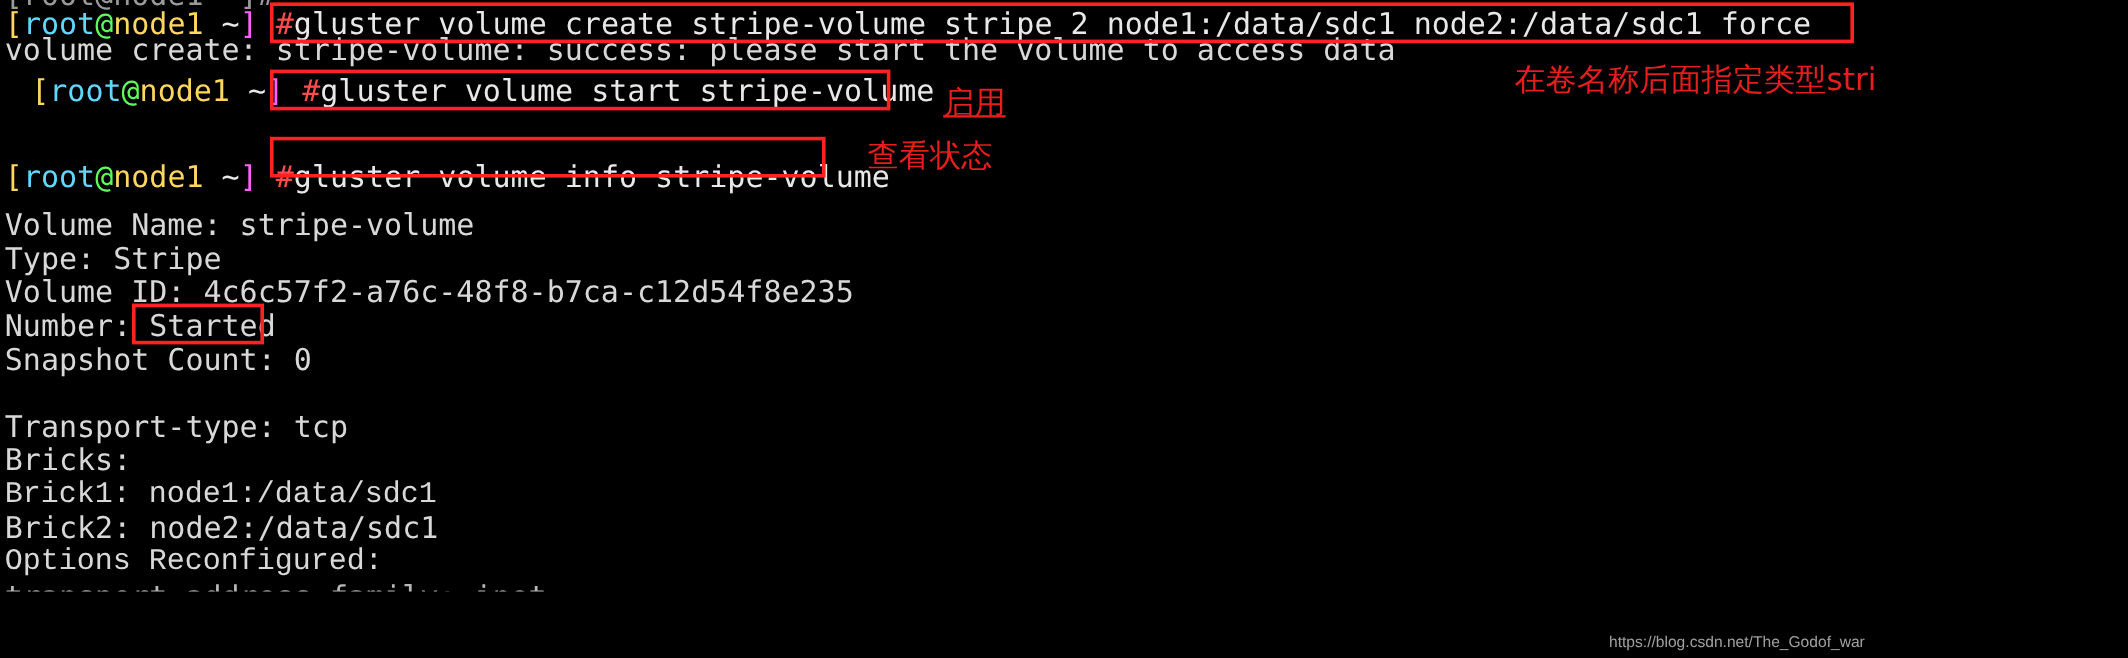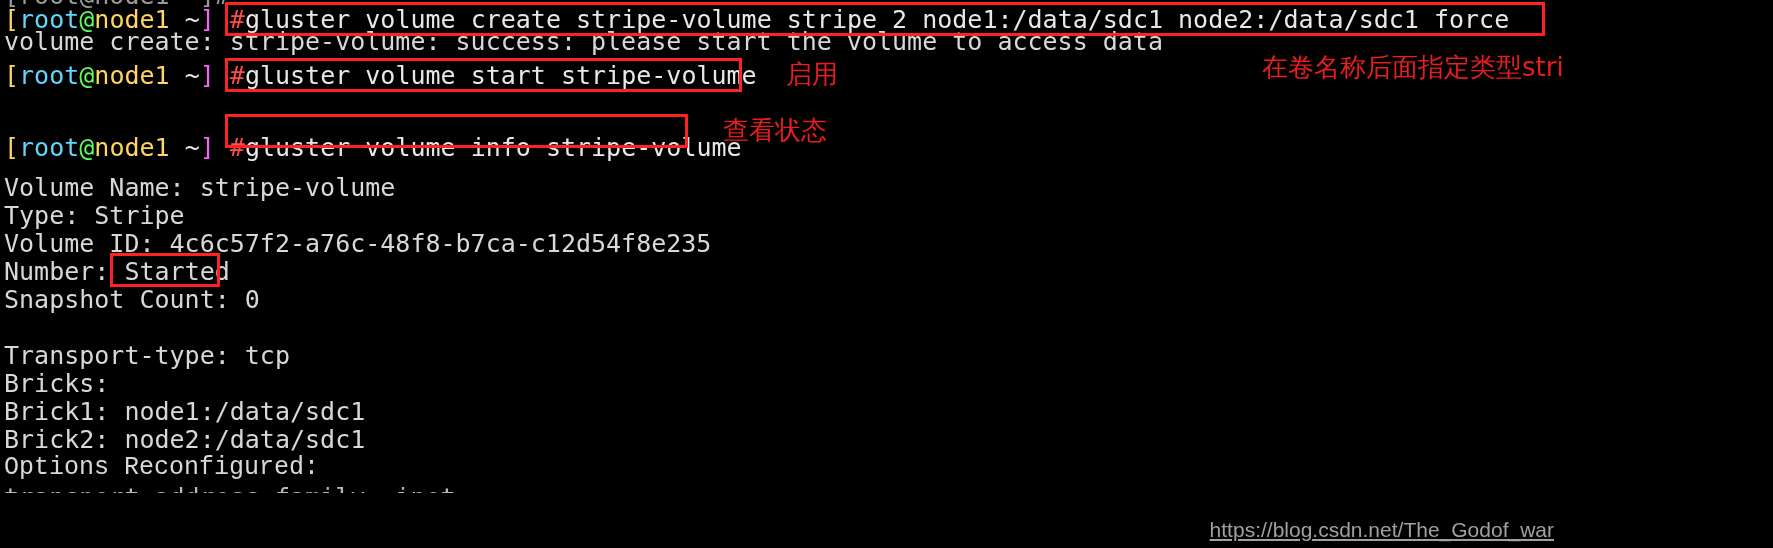--- a/index.html
+++ b/index.html
@@ -56,23 +56,22 @@
     line-height: 30px;
     white-space: pre;
     font-weight: 500;
   }
   .watermark {
     position: absolute;
     right: 8px;
     bottom: 6px;
     color: #a0a0a0;
     font-family: "Liberation Sans", "DejaVu Sans", sans-serif;
-    font-size: 21px;
+    font-size: 13px;
     white-space: pre;
-    text-decoration: underline;
   }
   .topcut {
     position: absolute;
     left: 4px;
     top: -18px;
     font-size: 25px;
     line-height: 28px;
     color: #9a9a9a;
     white-space: pre;
     font-family: "DejaVu Sans Mono", "Liberation Mono", monospace;
@@ -91,44 +90,44 @@
 <body>
 
 <div id="terminal">
 
   <div class="topcut">[root@node1 ~]# </div>
 
   <div class="line" style="top:6px;"><span class="c-bracket">[</span><span class="c-user">root</span><span class="c-at">@</span><span class="c-host">node1</span><span class="c-tilde"> ~</span><span class="c-rbracket">]</span><span class="c-hash"> #</span><span class="c-cmd">gluster volume create stripe-volume stripe 2 node1:/data/sdc1 node2:/data/sdc1 force</span></div>
 
   <div class="line c-out" style="top:28px;">volume create: stripe-volume: success: please start the volume to access data</div>
 
-  <div class="line" style="top:62px;"><span class="c-bracket">[</span><span class="c-user">root</span><span class="c-at">@</span><span class="c-host">node1</span><span class="c-tilde"> ~</span><span class="c-rbracket">]</span><span class="c-hash"> #</span><span class="c-cmd">gluster volume start stripe-volume</span></div>
+  <div class="line" style="top:62px;margin-left:22px;"><span class="c-bracket">[</span><span class="c-user">root</span><span class="c-at">@</span><span class="c-host">node1</span><span class="c-tilde"> ~</span><span class="c-rbracket">]</span><span class="c-hash"> #</span><span class="c-cmd">gluster volume start stripe-volume</span></div>
 
 
   <div class="line" style="top:118px;margin-top:16px;"><span class="c-bracket">[</span><span class="c-user">root</span><span class="c-at">@</span><span class="c-host">node1</span><span class="c-tilde"> ~</span><span class="c-rbracket">]</span><span class="c-hash"> #</span><span class="c-cmd">gluster volume info stripe-volume</span></div>
 
   <div class="line c-out" style="top:146px;"></div>
 
   <div class="line c-out" style="top:174px;">Volume Name: stripe-volume</div>
   <div class="line c-out" style="top:202px;">Type: Stripe</div>
   <div class="line c-out" style="top:230px;">Volume ID: 4c6c57f2-a76c-48f8-b7ca-c12d54f8e235</div>
   <div class="line" style="top:258px;"><span class="c-out">Number: </span><span class="c-out">Started</span></div>
   <div class="line c-out" style="top:286px;">Snapshot Count: 0</div>
   <div class="line c-out" style="top:342px;">Transport-type: tcp</div>
   <div class="line c-out" style="top:370px;">Bricks:</div>
-  <div class="line c-out" style="top:398px;">Brick1: node1:/data/sdc1</div>
+  <div class="line c-out" style="top:398px;font-family:Liberation Mono, monospace;">Brick1: node1:/data/sdc1</div>
   <div class="line c-out" style="top:426px;">Brick2: node2:/data/sdc1</div>
   <div class="line c-out" style="top:454px;font-family:Liberation Mono, monospace;">Options Reconfigured:</div>
 
   <div class="bottomcut" style="top:484px; clip-path: inset(0 0 68% 0);">transport.address-family: inet</div>
 
   <div class="box" style="left:225px; top:2px; width:1320px; height:34px;"></div>
   <div class="box" style="left:225px; top:58px; width:517px; height:34px;"></div>
   <div class="box" style="left:225px; top:114px; width:463px; height:34px;"></div>
   <div class="box" style="left:110px; top:253px; width:110px; height:34px;"></div>
 
   <div class="note" style="left:1262px; top:52px;">在卷名称后面指定类型stripe，为条带卷</div>
-  <div class="note" style="left:786px; top:59px;">启用</div>
+  <div class="note" style="left:786px; top:71px;text-decoration:underline;">启用</div>
   <div class="note" style="left:723px; top:115px;">查看状态</div>
 
   <div class="watermark">https://blog.csdn.net/The_Godof_war</div>
 
 </div>
 
 </body></html>

